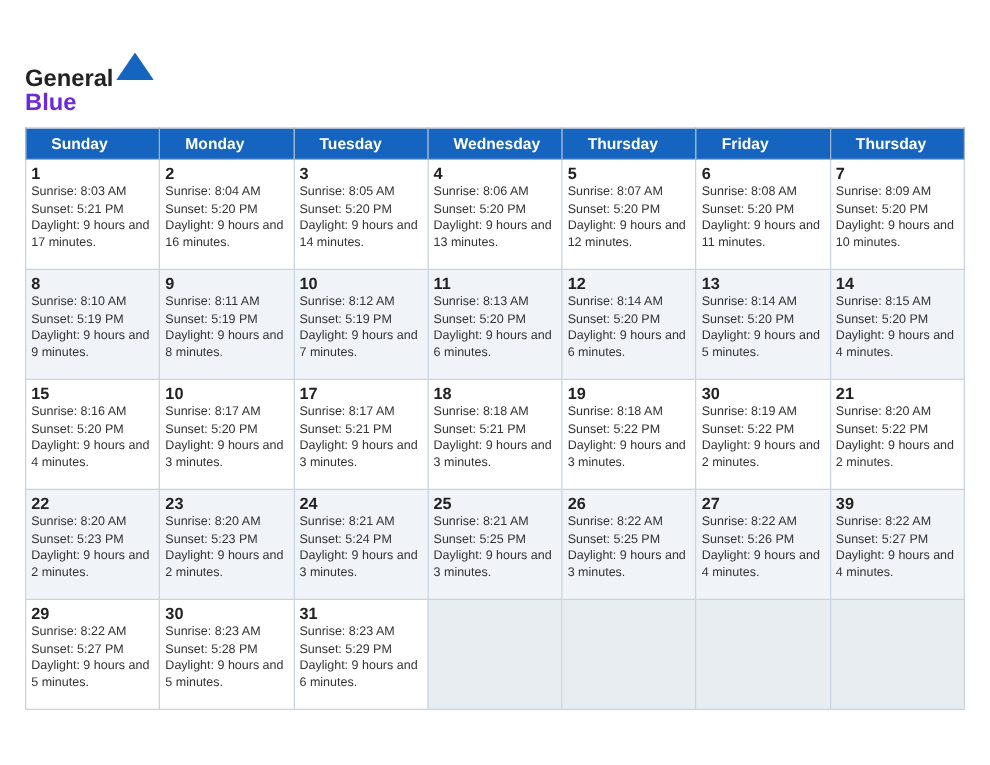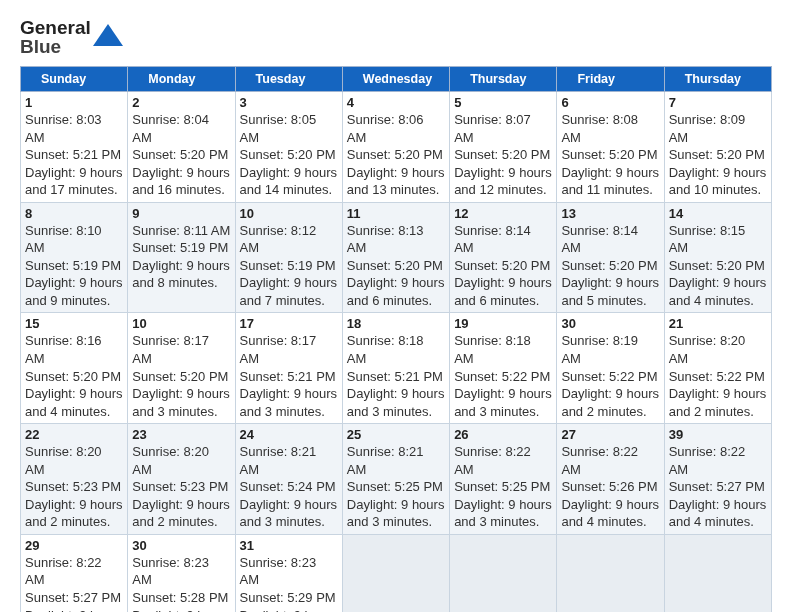--- a/index.html
+++ b/index.html
@@ -29,23 +29,24 @@
     }
     .logo-block {
       display: flex;
       flex-direction: column;
       align-items: flex-start;
     }
     .logo-name {
       font-size: 19px;
       font-weight: bold;
       line-height: 1;
+      margin-top: 36px;
     }
     .logo-name .general { color: #222; }
-    .logo-name .blue-text { color: #404040; }
+    .logo-name .blue-text { color: #6d28d9; }
     .logo-flag {
       margin-left: 2px;
     }
     .title-block {
       text-align: right;
     }
     .month-title {
       font-size: 32px;
       font-weight: bold;
       color: #222;
@@ -87,21 +88,21 @@
       background: #e8edf2;
     }
     .day-num {
       font-size: 13px;
       font-weight: bold;
       color: #222;
       display: block;
       margin-bottom: 1px;
     }
     .day-info {
-      font-size: 13px;
+      font-size: 10px;
       color: #333;
       line-height: 1.35;
     }
   </style>
 </head>
 <body>
 
 <div class="page">
   <div class="header">
     <div class="logo-wrapper">

